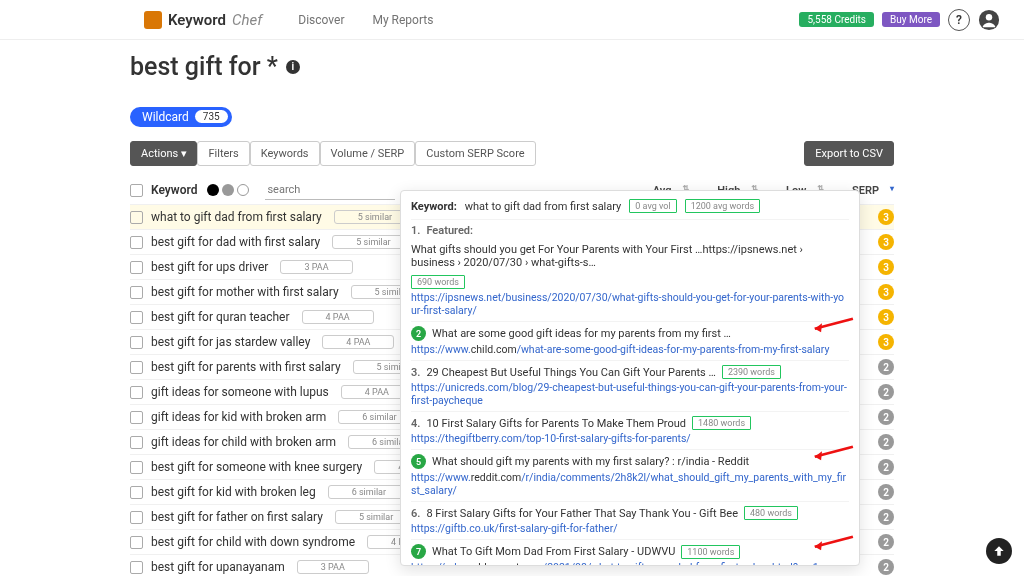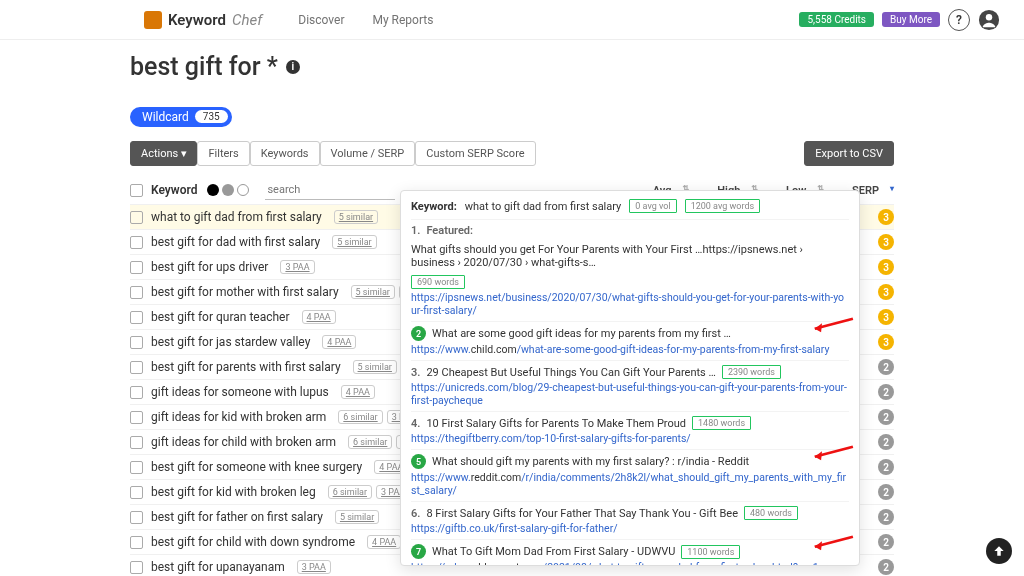--- a/index.html
+++ b/index.html
@@ -35,21 +35,21 @@
 .dot.gray { background: #999; }
 .dot.outline { border: 1.5px solid #999; }
 .search-in { border: none; border-bottom: 1px solid #bbb; font-size: 11px; padding: 3px 2px; margin-left: 10px; width: 130px; outline: none; }
 .colheads { margin-left: auto; display: flex; gap: 28px; font-size: 11px; color: #444; padding-right: 0; }
 .colheads span { display: flex; align-items: flex-start; gap: 11px; }
 .sort-ic { font-size: 8px; color: #aaa; }
 .rows { display: flex; flex-direction: column; }
 .row { display: flex; align-items: center; padding: 4px 0; font-size: 12px; border-top: 1px solid #f0f0f0; }
 .row.hl { background: #fffbe6; }
 .row .kw { color: #333; margin-right: 8px; }
-.pill { border: 1px solid #ccc; border-radius: 3px; font-size: 9px; padding: 1px 4px; color: #888; margin-left: 4px; text-decoration: underline; }
+.pill { border: 1px solid #ccc; border-radius: 3px; font-size: 9px; padding: 1px 23px; color: #888; margin-left: 4px; }
 .row .rspace { flex: 1; }
 .badge { width: 16px; height: 16px; border-radius: 50%; font-size: 10px; color: #fff; display: flex; align-items: center; justify-content: center; font-weight: 600; }
 .badge.y { background: #f5b400; }
 .badge.g { background: #999; }
 .panel { position: absolute; left: 400px; top: 190px; width: 460px; background: #fff; border: 1px solid #ddd; border-radius: 4px; box-shadow: 0 4px 16px rgba(0,0,0,0.12); padding: 8px 10px; font-size: 11px; max-height: 376px; overflow: hidden; }
 .panel-head { padding-bottom: 6px; display:flex; align-items:center; gap:8px; flex-wrap:wrap;}
 .panel-head b { font-size: 11px; }
 .metric-pill { border: 1px solid #22c55e; border-radius: 1px; padding: 1px 5px; font-size: 9px; color: #888; }
 .serp-item { padding: 4px 0; border-top: 1px solid #f3f3f3; position: relative; }
 .serp-title { color: #333; font-size: 11px; display:flex; gap:6px; align-items:center; flex-wrap:wrap;}

